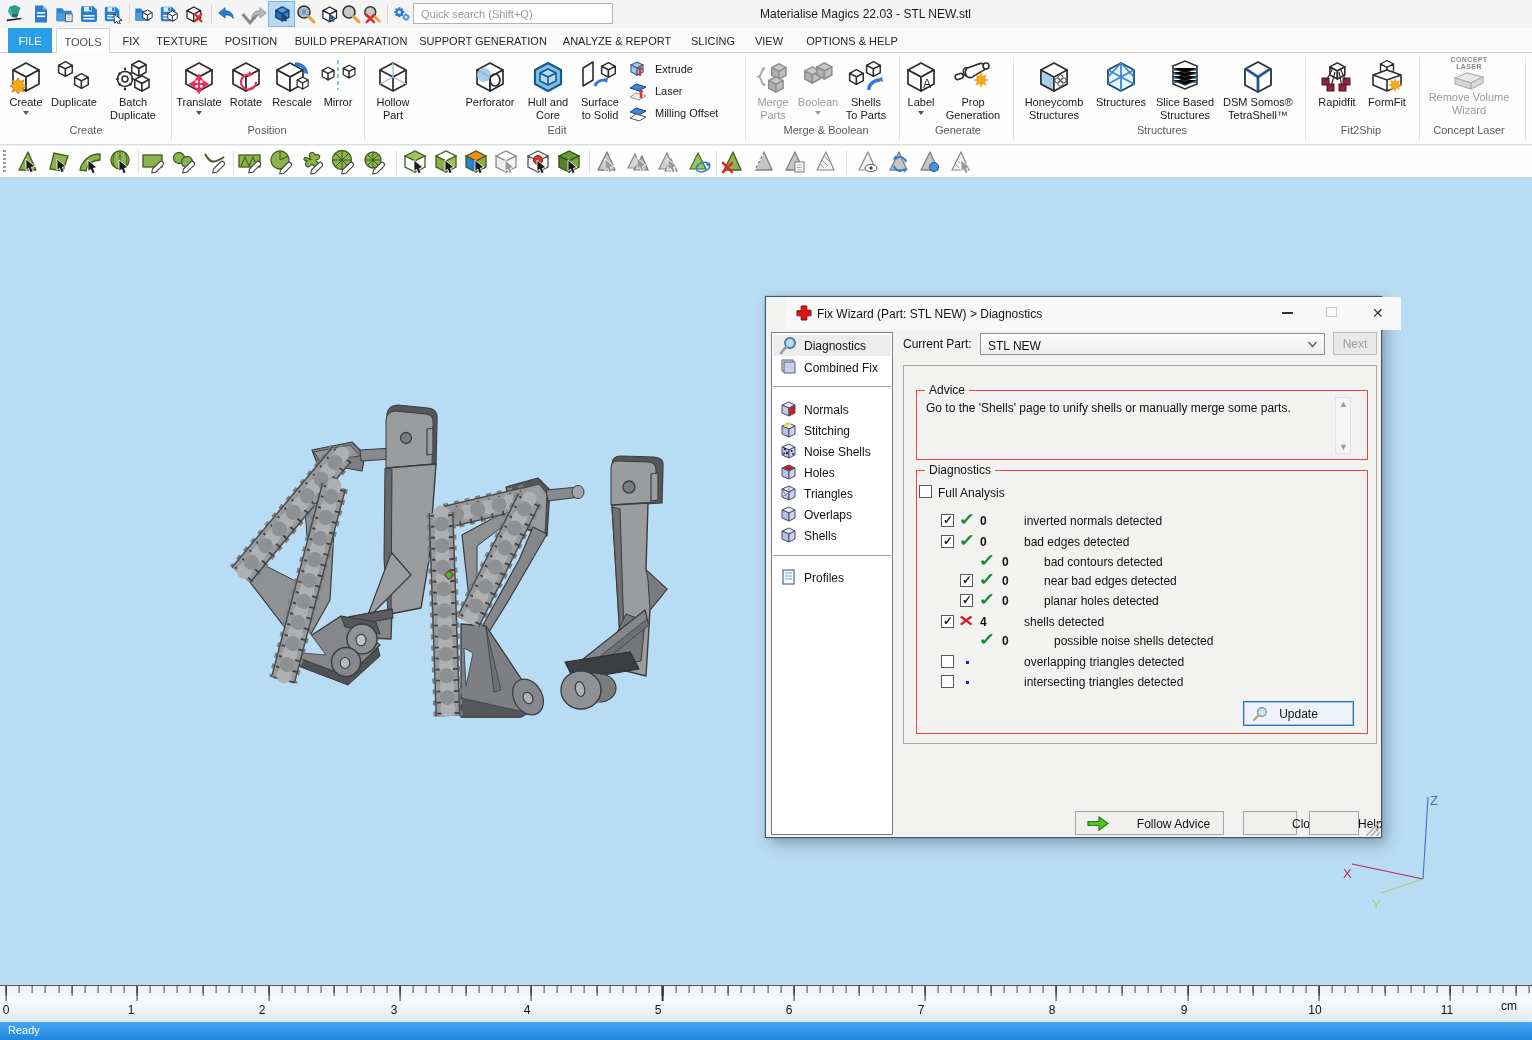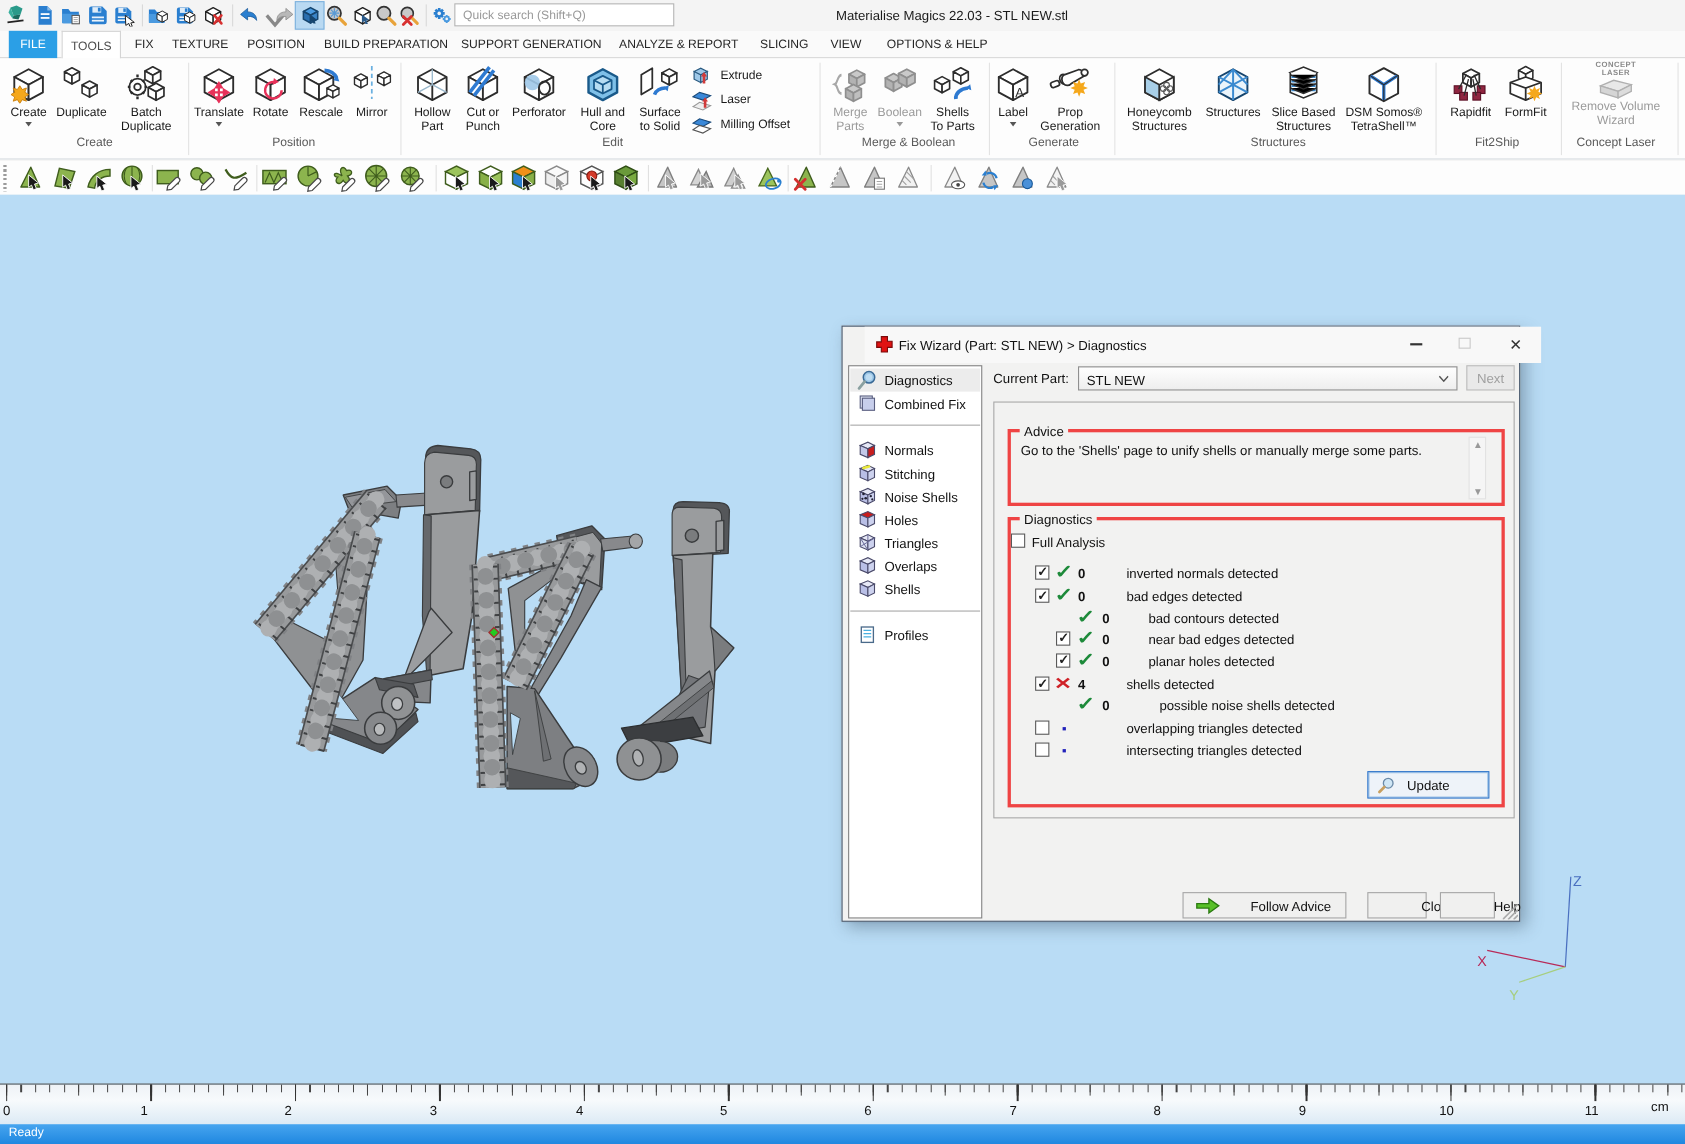--- a/index.html
+++ b/index.html
@@ -62,21 +62,21 @@
 #dclose { position:absolute; left:586px; top:8px; font-size:14px; color:#333; }
 #dleft { position:absolute; left:5px; top:35px; width:122px; height:503px; background:#fff; border:1px solid #808080; }
 .ditem { position:absolute; left:1px; font-size:12px; color:#111; height:21px; width:118px; padding:4px 0 0 31px; }
 .ditem.sel { background:#ececec; }
 .dico { position:absolute; left:6px; top:1px; width:19px; height:19px; }
 .dsep { position:absolute; left:1px; width:118px; height:1px; background:#a8a8a8; }
 #dcontent { position:absolute; left:137px; top:68px; width:474px; height:379px; border:1px solid #a8a8a8; }
 #dcp-label { position:absolute; left:137px; top:40px; font-size:12px; color:#111; }
 #dcombo { position:absolute; left:214px; top:36px; width:345px; height:22px; background:linear-gradient(#fefefe,#eeeeee); border:1px solid #8f8f8f; font-size:12px; color:#111; padding:5px 0 0 7px; }
 #dnext { position:absolute; left:567px; top:35px; width:44px; height:23px; background:#e9e9e9; border:1px solid #bcbcbc; font-size:12px; color:#a0a0a0; text-align:center; padding-top:4px; }
-.groupbox { position:absolute; border:3px solid #ef4444; }
+.groupbox { position:absolute; border:1px solid #ef4444; }
 .gb-label { position:absolute; top:-8px; left:8px; background:#f2f2f1; padding:0 4px; font-size:12px; color:#111; }
 #gb-advice { left:150px; top:93px; width:452px; height:70px; }
 #advice-text { position:absolute; left:9px; top:10px; font-size:12px; color:#111; }
 #adv-scroll { position:absolute; left:569px; top:100px; width:16px; height:57px; background:#f5f5f5; border:1px solid #e2e2e2; }
 .schev { position:absolute; left:3px; font-size:9px; color:#999; }
 #gb-diag { left:150px; top:173px; width:452px; height:264px; }
 .cb { position:absolute; width:13px; height:13px; background:#fff; border:1px solid #595959; }
 .cb .tick { position:absolute; left:1px; top:-2px; font-size:12px; color:#222; font-weight:bold; }
 .check-g { position:absolute; font-size:17px; font-weight:bold; color:#1d8a3a; transform:scaleX(1.2); }
 .cross-r { position:absolute; font-size:15px; font-weight:bold; color:#cf2127; transform:scaleX(1.3); }
@@ -361,28 +361,20 @@
       <div class="rlabel">Mirror</div>
     </div>
 
     <div class="ritem" style="left:393px;">
       <svg class="ricon" width="36" height="36" viewBox="0 0 36 36">
         <path d="M5 12 L18 5 L31 12 L31 26 L18 33 L5 26 Z" fill="#fff" stroke="#2d2d2d" stroke-width="1.7" stroke-linejoin="round"></path>
         <path d="M5 12 L18 19 L31 12 M18 19 V33" fill="none" stroke="#2d2d2d" stroke-width="1.7"></path>
         <path d="M5 26 L18 19 M18 5 V19 M31 26 L18 19" fill="none" stroke="#9ab8cc" stroke-width="1.2"></path>
         </svg>
       <div class="rlabel">Hollow<br>Part</div>
-    </div>
-    <div class="ritem" style="left:439px;">
-      <svg class="ricon" width="36" height="36" viewBox="0 0 36 36">
-          <use href="#cube"></use>
-        <path d="M24 3 L6 26" stroke="#2e7ad1" stroke-width="3.2"></path>
-        <path d="M28 6 L10 29" stroke="#2e7ad1" stroke-width="3.2"></path>
-        </svg>
-      <div class="rlabel">Cut or<br>Punch</div>
     </div>
     <div class="ritem" style="left:490px;">
       <svg class="ricon" width="36" height="36" viewBox="0 0 36 36">
           <use href="#cube"></use>
         <circle cx="12" cy="17" r="7" fill="#9ec8e8" opacity="0.9"></circle>
         <ellipse cx="23" cy="22" rx="5" ry="6" fill="none" stroke="#2d2d2d" stroke-width="1.7"></ellipse>
         </svg>
       <div class="rlabel">Perforator</div>
     </div>
     <div class="ritem" style="left:548px;">

